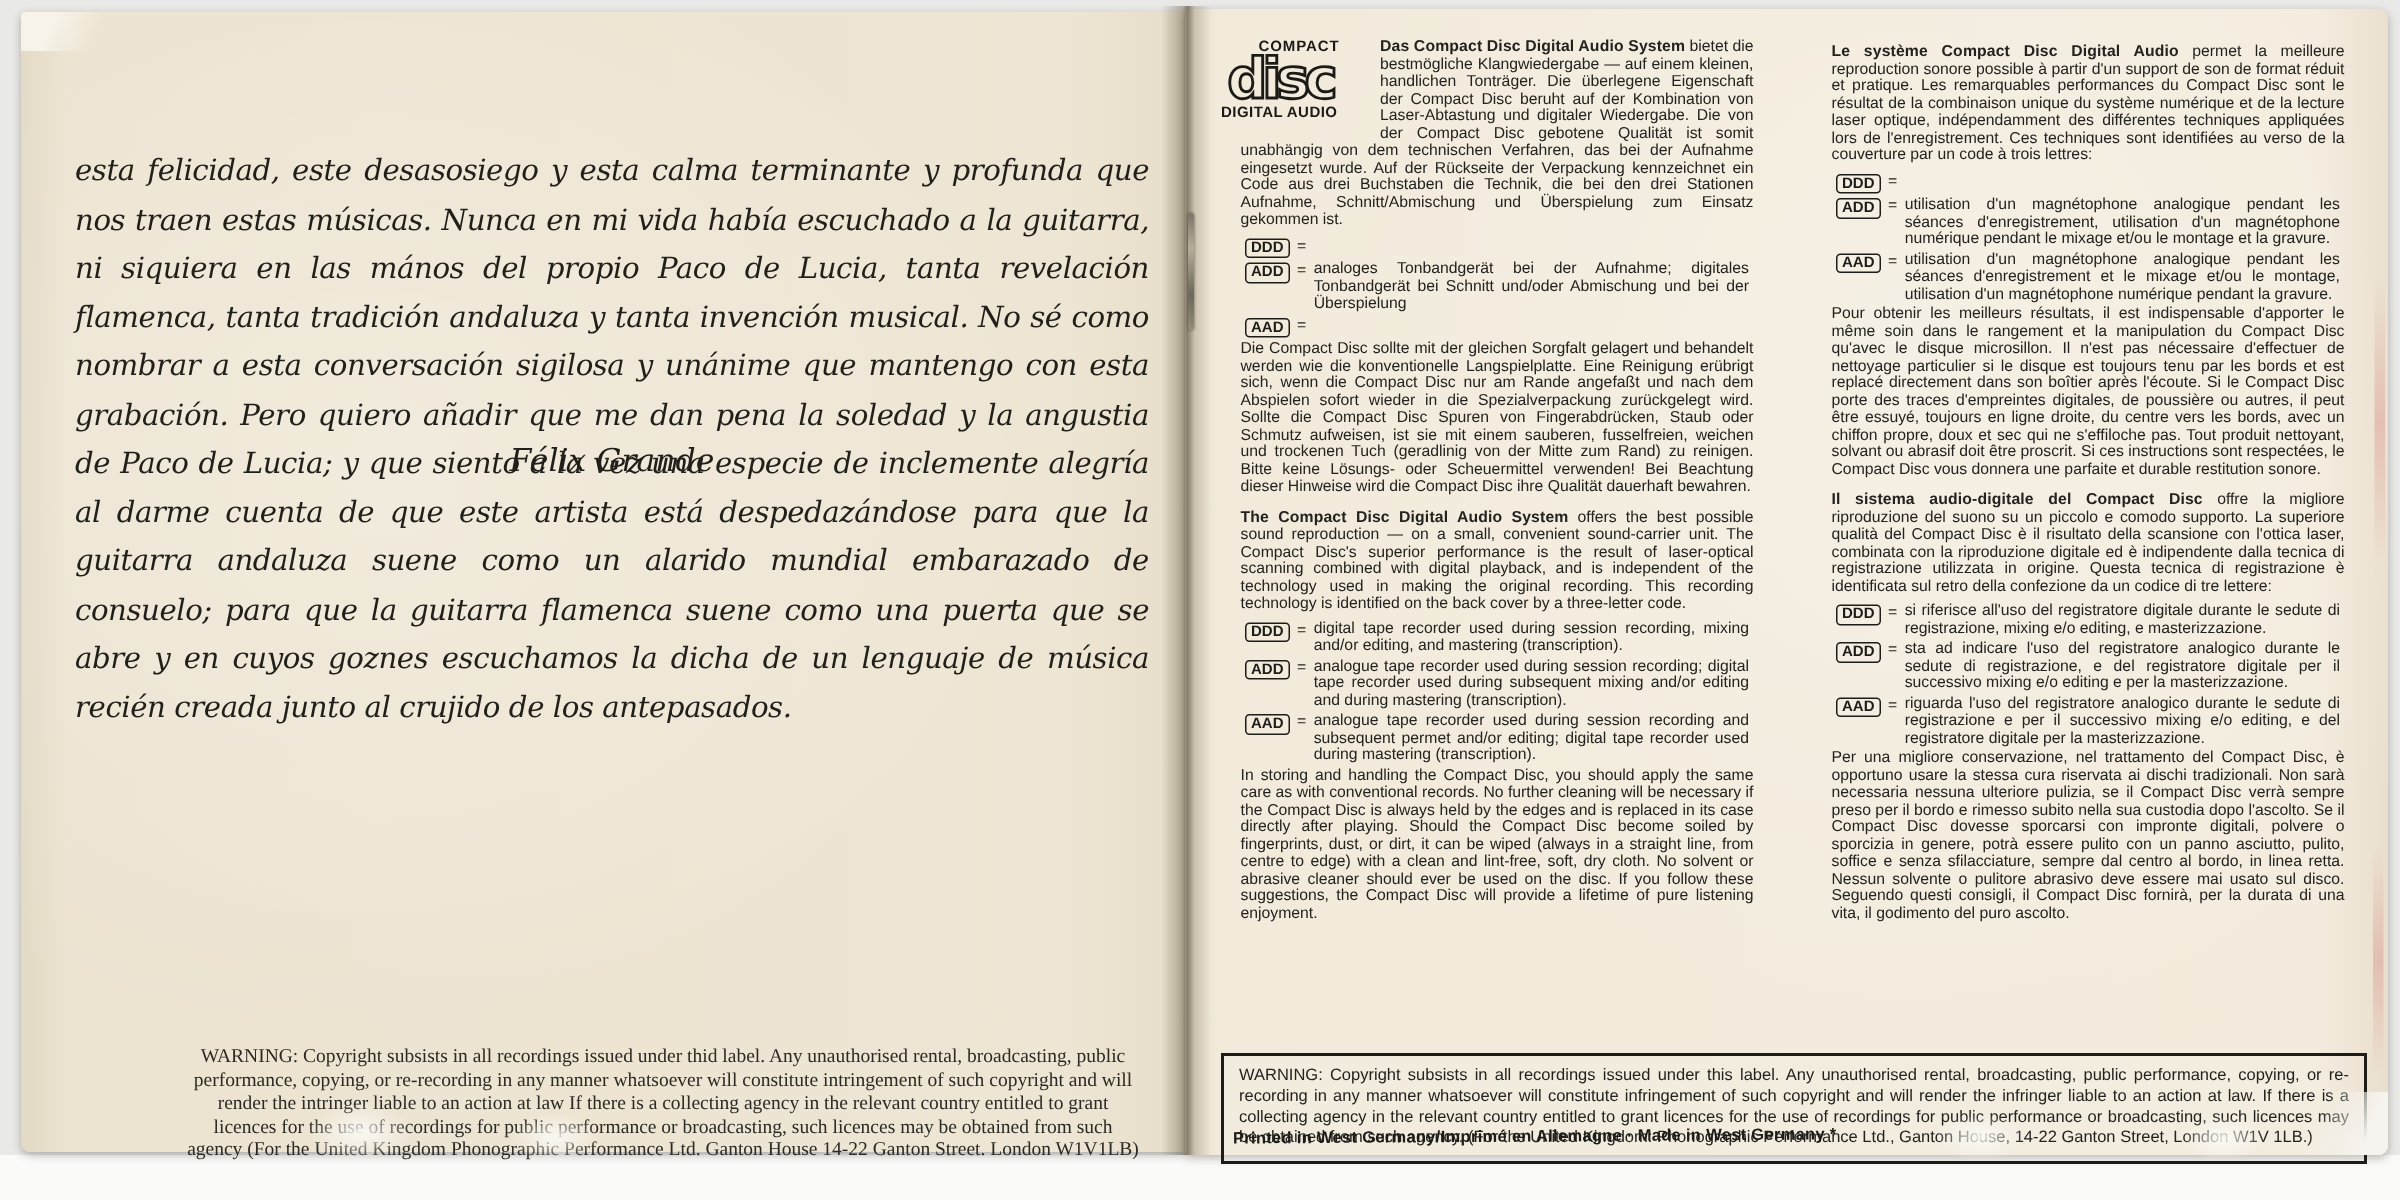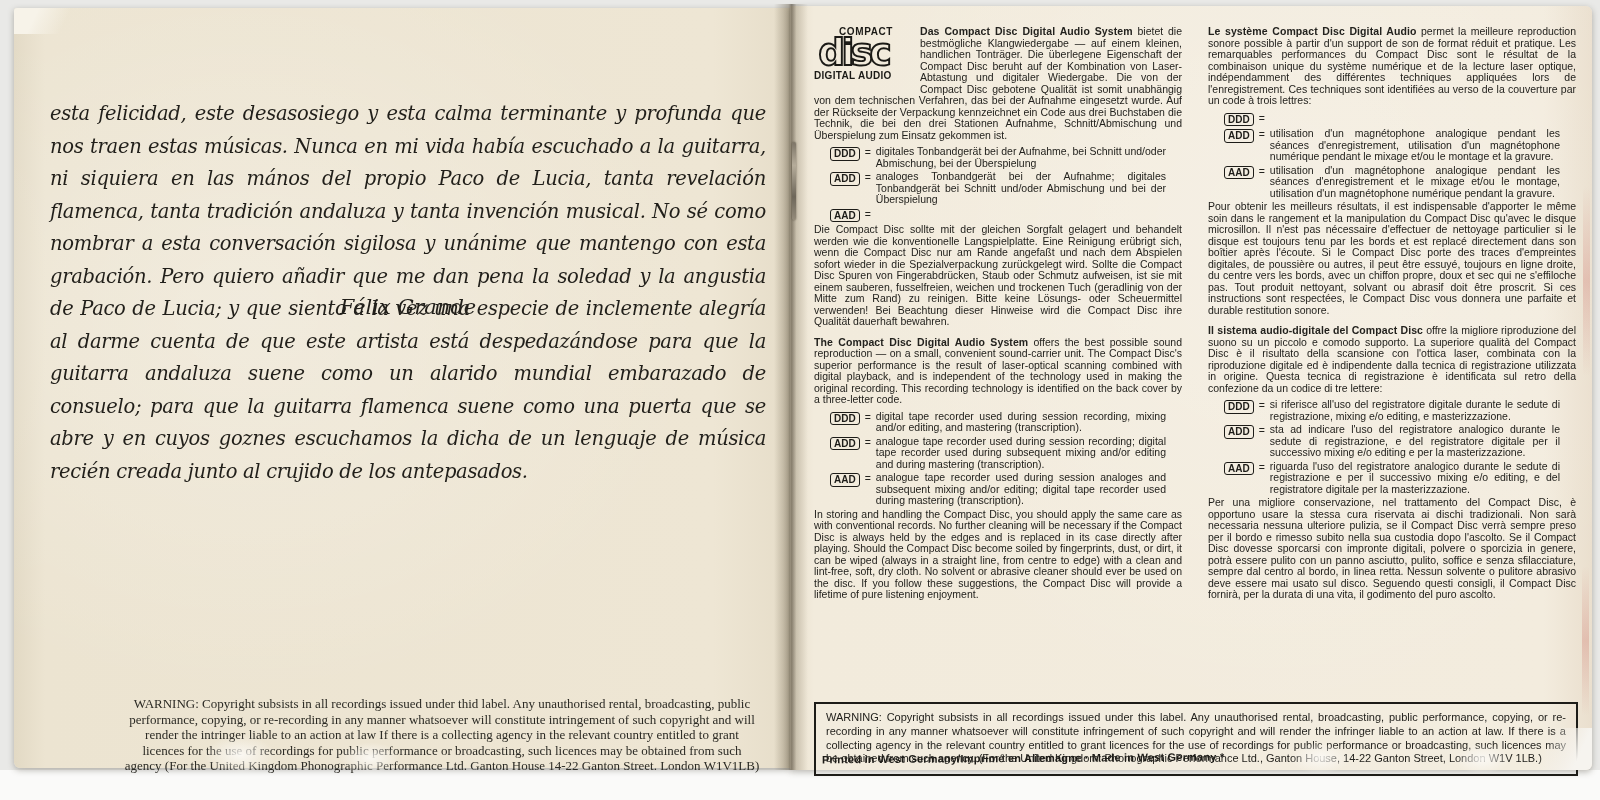--- a/index.html
+++ b/index.html
@@ -43,21 +43,21 @@
   }
   .l-warning{
     position:absolute;left:110px;top:688px;width:636px;
     font:13px/15.6px "Liberation Serif",serif;color:#2b2a24;text-align:center;
   }
 
   
   .rp-cols{position:absolute;left:24px;top:20px;width:762px;display:flex;gap:26px;}
   .col{flex:1 1 0;min-width:0;}
   .rp-body, .rp-body .para{font:10.5px/11.5px "Liberation Sans",sans-serif;color:#23221e;text-align:justify;align-items:flex-end;}
-  .para{margin:0 0 5px;}
+  .para{margin:0 13px 5px;}
   .para b{letter-spacing:.1px;}
   .sec{margin-bottom:9px;}
   .code-row{display:flex;gap:5px;margin:0 16px 2px;}
   .code-box{
     flex:0 0 auto;align-self:flex-start;margin-top:1px;
     border:1.5px solid #1d1c18;border-radius:3px;padding:0 3px;
     font:bold 10px/11.5px "Liberation Sans",sans-serif;color:#1d1c18;background:transparent;
   }
   .code-eq{flex:0 0 auto;font:10.5px/12px "Liberation Sans",sans-serif;}
   .code-text{flex:1 1 auto;text-align:justify;}
@@ -114,21 +114,20 @@
           <svg class="cd-disc" viewBox="0 0 66 26">
             <text x="1" y="22" font-family="DejaVu Sans, sans-serif" font-weight="bold" font-size="27" fill="none" stroke="#1b1a16" stroke-width="1.4" letter-spacing="-2.5">disc</text>
           </svg>
           <div class="cd-da">DIGITAL AUDIO</div>
         </div>
         <p class="para"><b>Das Compact Disc Digital Audio System</b><span> bietet die bestmögliche Klangwiedergabe — auf einem kleinen, handlichen Tonträger. Die überlegene Eigenschaft der Compact Disc beruht auf der Kombination von Laser-Abtastung und digitaler Wiedergabe. Die von der Compact Disc gebotene Qualität ist somit unabhängig von dem technischen Verfahren, das bei der Aufnahme eingesetzt wurde. Auf der Rückseite der Verpackung kennzeichnet ein Code aus drei Buchstaben die Technik, die bei den drei Stationen Aufnahme, Schnitt/Abmischung und Überspielung zum Einsatz gekommen ist.</span></p>
         <div class="codes">
           <div class="code-row">
             <span class="code-box">DDD</span>
               <span class="code-eq">=</span>
-            <span class="code-text">digitales Tonbandgerät bei der Aufnahme, bei Schnitt und/oder Abmischung, bei der Überspielung</span>
           </div>
           <div class="code-row">
             <span class="code-box">ADD</span>
               <span class="code-eq">=</span>
             <span class="code-text">analoges Tonbandgerät bei der Aufnahme; digitales Tonbandgerät bei Schnitt und/oder Abmischung und bei der Überspielung</span>
           </div>
           <div class="code-row">
             <span class="code-box">AAD</span>
               <span class="code-eq">=</span>
           </div>
@@ -145,21 +144,21 @@
             <span class="code-text">digital tape recorder used during session recording, mixing and/or editing, and mastering (transcription).</span>
           </div>
           <div class="code-row">
             <span class="code-box">ADD</span>
               <span class="code-eq">=</span>
             <span class="code-text">analogue tape recorder used during session recording; digital tape recorder used during subsequent mixing and/or editing and during mastering (transcription).</span>
           </div>
           <div class="code-row">
             <span class="code-box">AAD</span>
               <span class="code-eq">=</span>
-            <span class="code-text">analogue tape recorder used during session analoges and subsequent mixing and/or editing; digital tape recorder used during mastering (transcription).</span>
+            <span class="code-text">analogue tape recorder used during session recording and subsequent permet and/or editing; digital tape recorder used during mastering (transcription).</span>
           </div>
         </div>
         <p class="para">In storing and handling the Compact Disc, you should apply the same care as with conventional records. No further cleaning will be necessary if the Compact Disc is always held by the edges and is replaced in its case directly after playing. Should the Compact Disc become soiled by fingerprints, dust, or dirt, it can be wiped (always in a straight line, from centre to edge) with a clean and lint-free, soft, dry cloth. No solvent or abrasive cleaner should ever be used on the disc. If you follow these suggestions, the Compact Disc will provide a lifetime of pure listening enjoyment.</p>
       </div>
     </div>
 
     <div class="col">
       <div class="sec">
         <p class="para"><b>Le système Compact Disc Digital Audio</b><span> permet la meilleure reproduction sonore possible à partir d'un support de son de format réduit et pratique. Les remarquables performances du Compact Disc sont le résultat de la combinaison unique du système numérique et de la lecture laser optique, indépendamment des différentes techniques appliquées lors de l'enregistrement. Ces techniques sont identifiées au verso de la couverture par un code à trois lettres:</span></p>
         <div class="codes">

